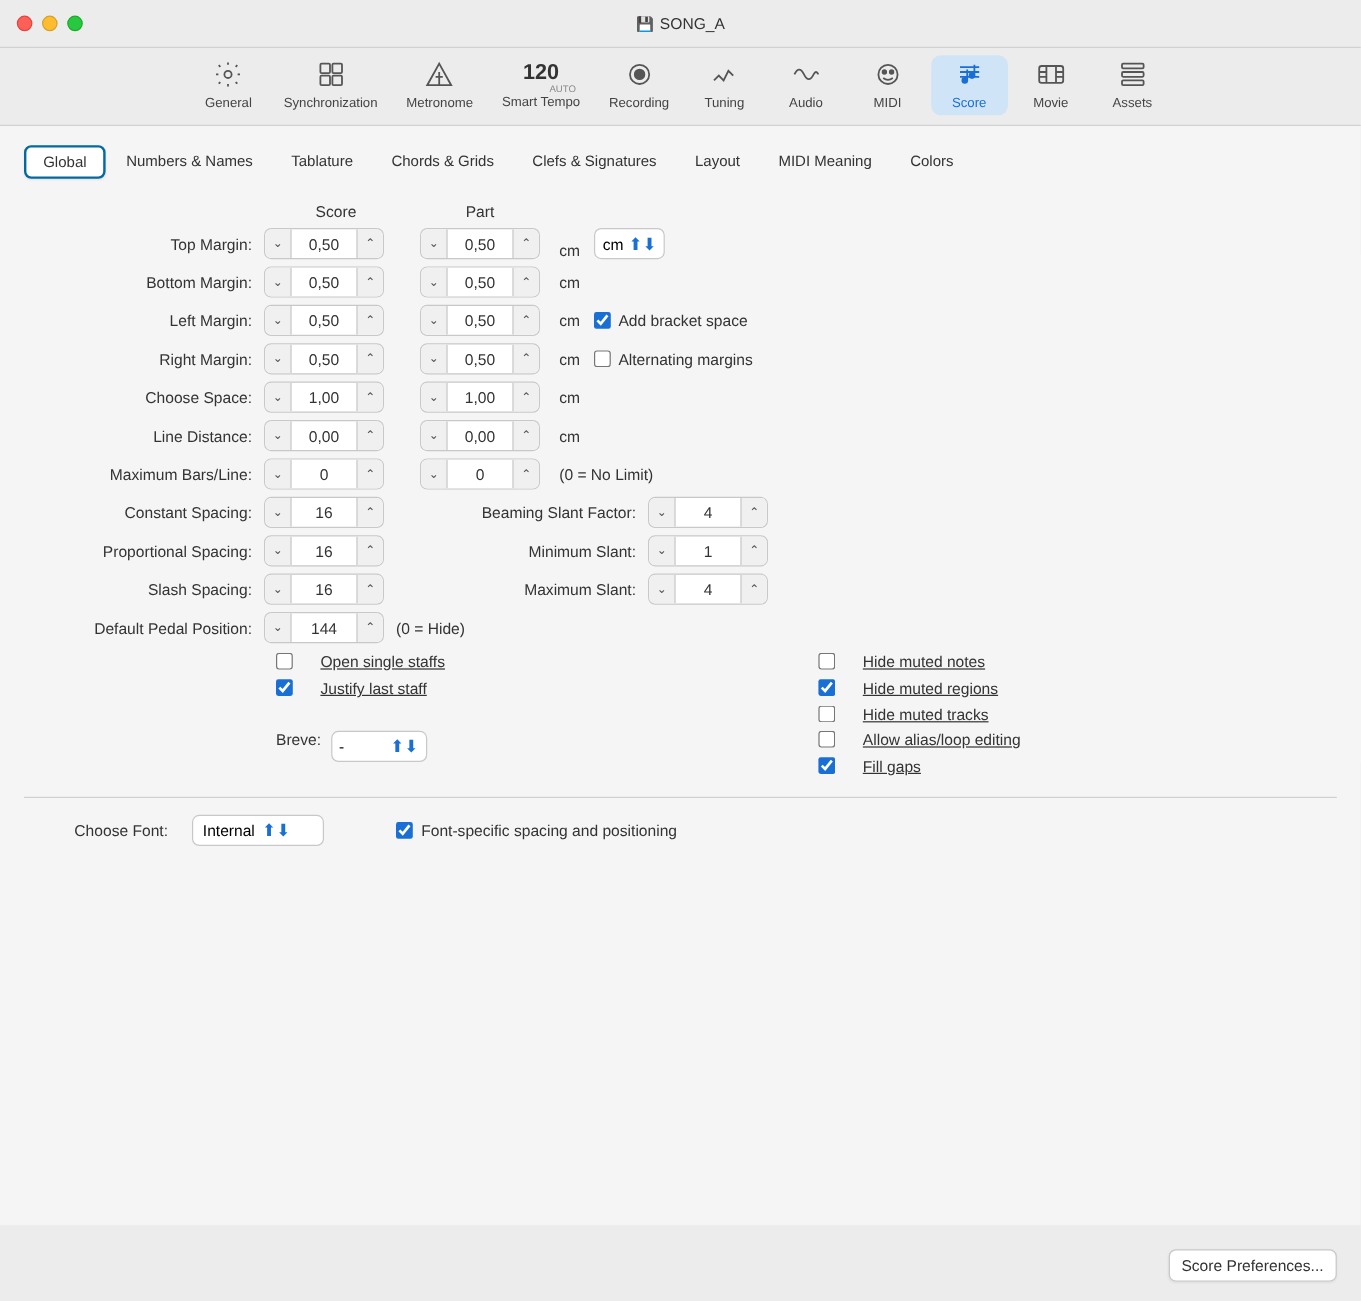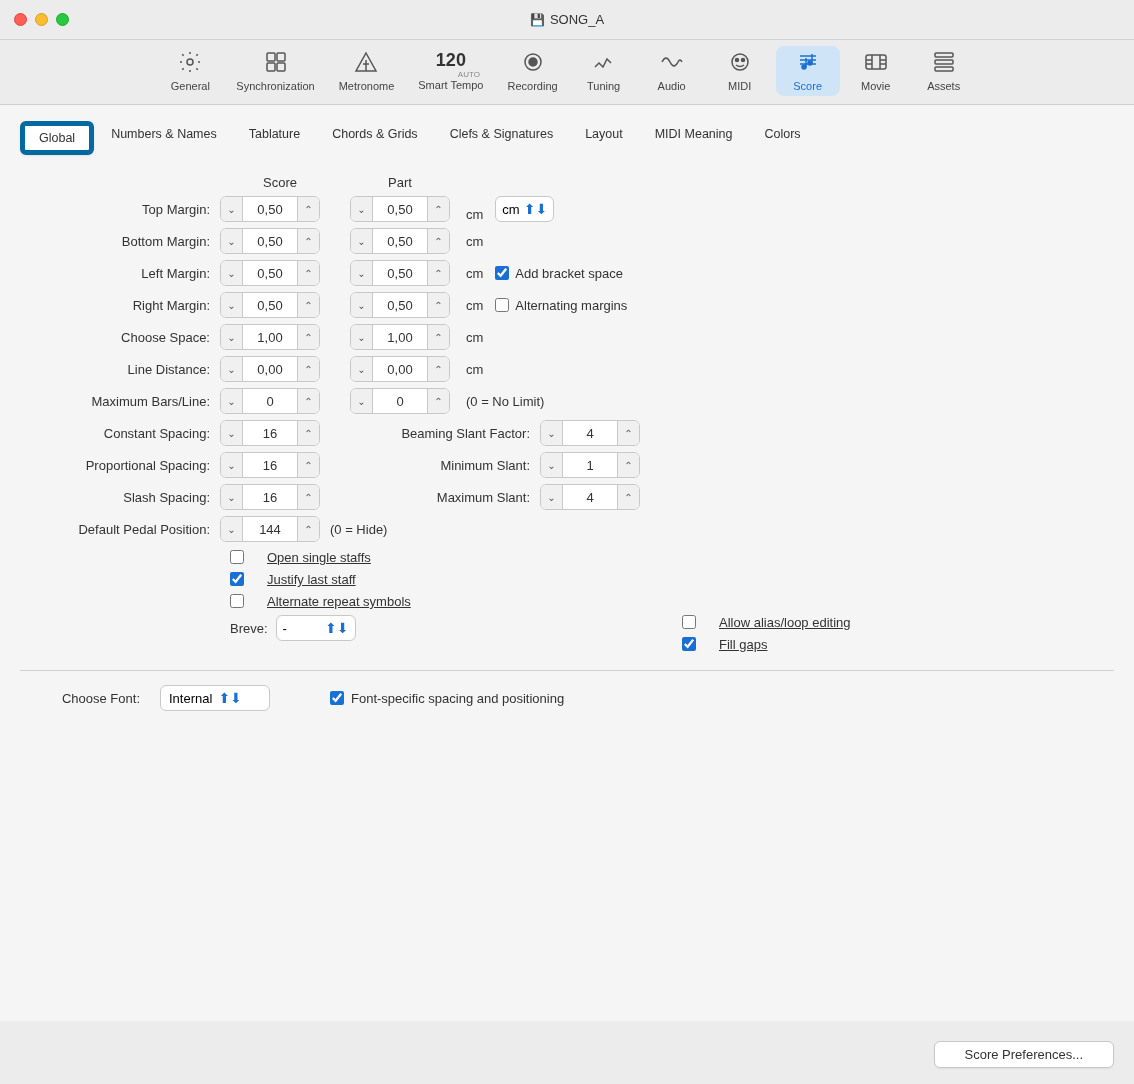--- a/index.html
+++ b/index.html
@@ -101,21 +101,21 @@
       font-size: 12.5px;
       border-radius: 6px;
       cursor: pointer;
       border: 1px solid transparent;
       color: #333;
       background: transparent;
       white-space: nowrap;
     }
     .tab.active {
       background: white;
-      border: 5px solid #0369a1;
+      border: 2px solid #0369a1;
       box-shadow: 0 1px 2px rgba(0,0,0,0.08);
     }
     
     .form-section {
       padding-bottom: 16px;
     }
     .columns-header {
       display: grid;
       grid-template-columns: 200px 120px 120px auto;
       margin-bottom: 6px;
@@ -266,21 +266,21 @@
     
     .bottom-bar {
       display: flex;
       justify-content: flex-end;
       padding: 20px 20px 16px;
     }
     .pref-btn {
       background: white;
       border: 1px solid #c8c8c8;
       border-radius: 6px;
-      padding: 5px 30px;
+      padding: 5px 10px;
       font-size: 13px;
       color: #333;
       cursor: pointer;
       box-shadow: 0 1px 2px rgba(0,0,0,0.06);
     }
   </style>
 </head>
 <body>
 
 <div class="titlebar">
@@ -661,31 +661,41 @@
 
       <div style="display:flex;flex-direction:column;gap:7px;">
         <div class="checkbox-item">
           <input type="checkbox" style="">
           <span>Open single staffs</span>
         </div>
         <div class="checkbox-item">
           <input type="checkbox" checked="" style="">
           <span>Justify last staff</span>
         </div>
+      </div>
+
+      <div style="display:flex;flex-direction:column;gap:7px;">
         <div class="checkbox-item">
           <input type="checkbox" style="">
-          <span>Alternate repeat symbols</span>
-        </div>
-      </div>
-
+          <span>Hide muted notes</span>
+        </div>
+        <div class="checkbox-item">
+          <input type="checkbox" checked="" style="">
+          <span>Hide muted regions</span>
+        </div>
+        <div class="checkbox-item">
+          <input type="checkbox" style="">
+          <span>Hide muted tracks</span>
+        </div>
+      </div>
     </div>
 
     <div style="display:grid;grid-template-columns:1fr 1fr;margin-left:210px;margin-top:6px;gap:0 20px;">
       <div>
-        <div style="display:flex;align-items:center;gap:8px;">
+        <div style="display:flex;gap:8px;">
           <span style="font-size:13px;color:#333;">Breve:</span>
           <div class="breve-select">
             <span>-</span>
             <span class="arrow-blue" style="margin-left:auto;">⬆⬇</span>
           </div>
         </div>
       </div>
       <div style="display:flex;flex-direction:column;gap:7px;">
         <div class="checkbox-item">
           <input type="checkbox" style="">

